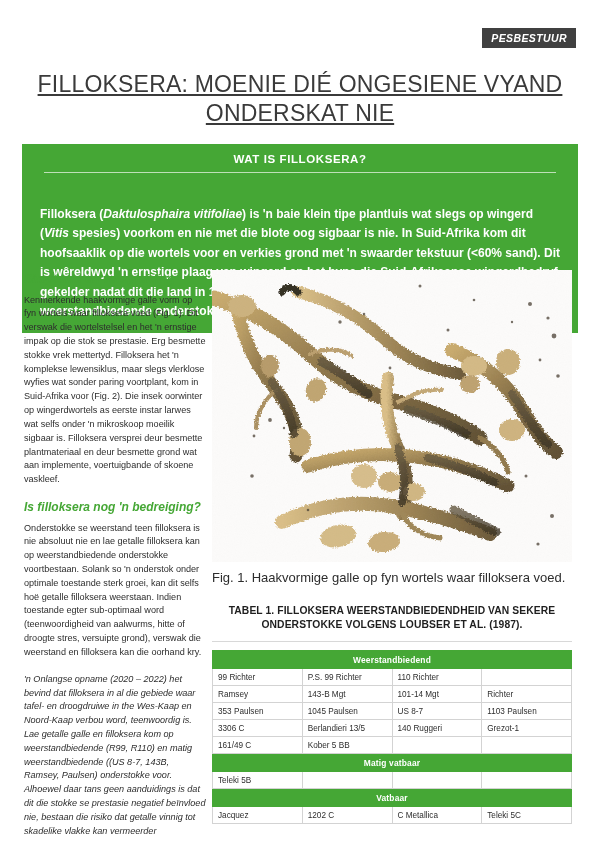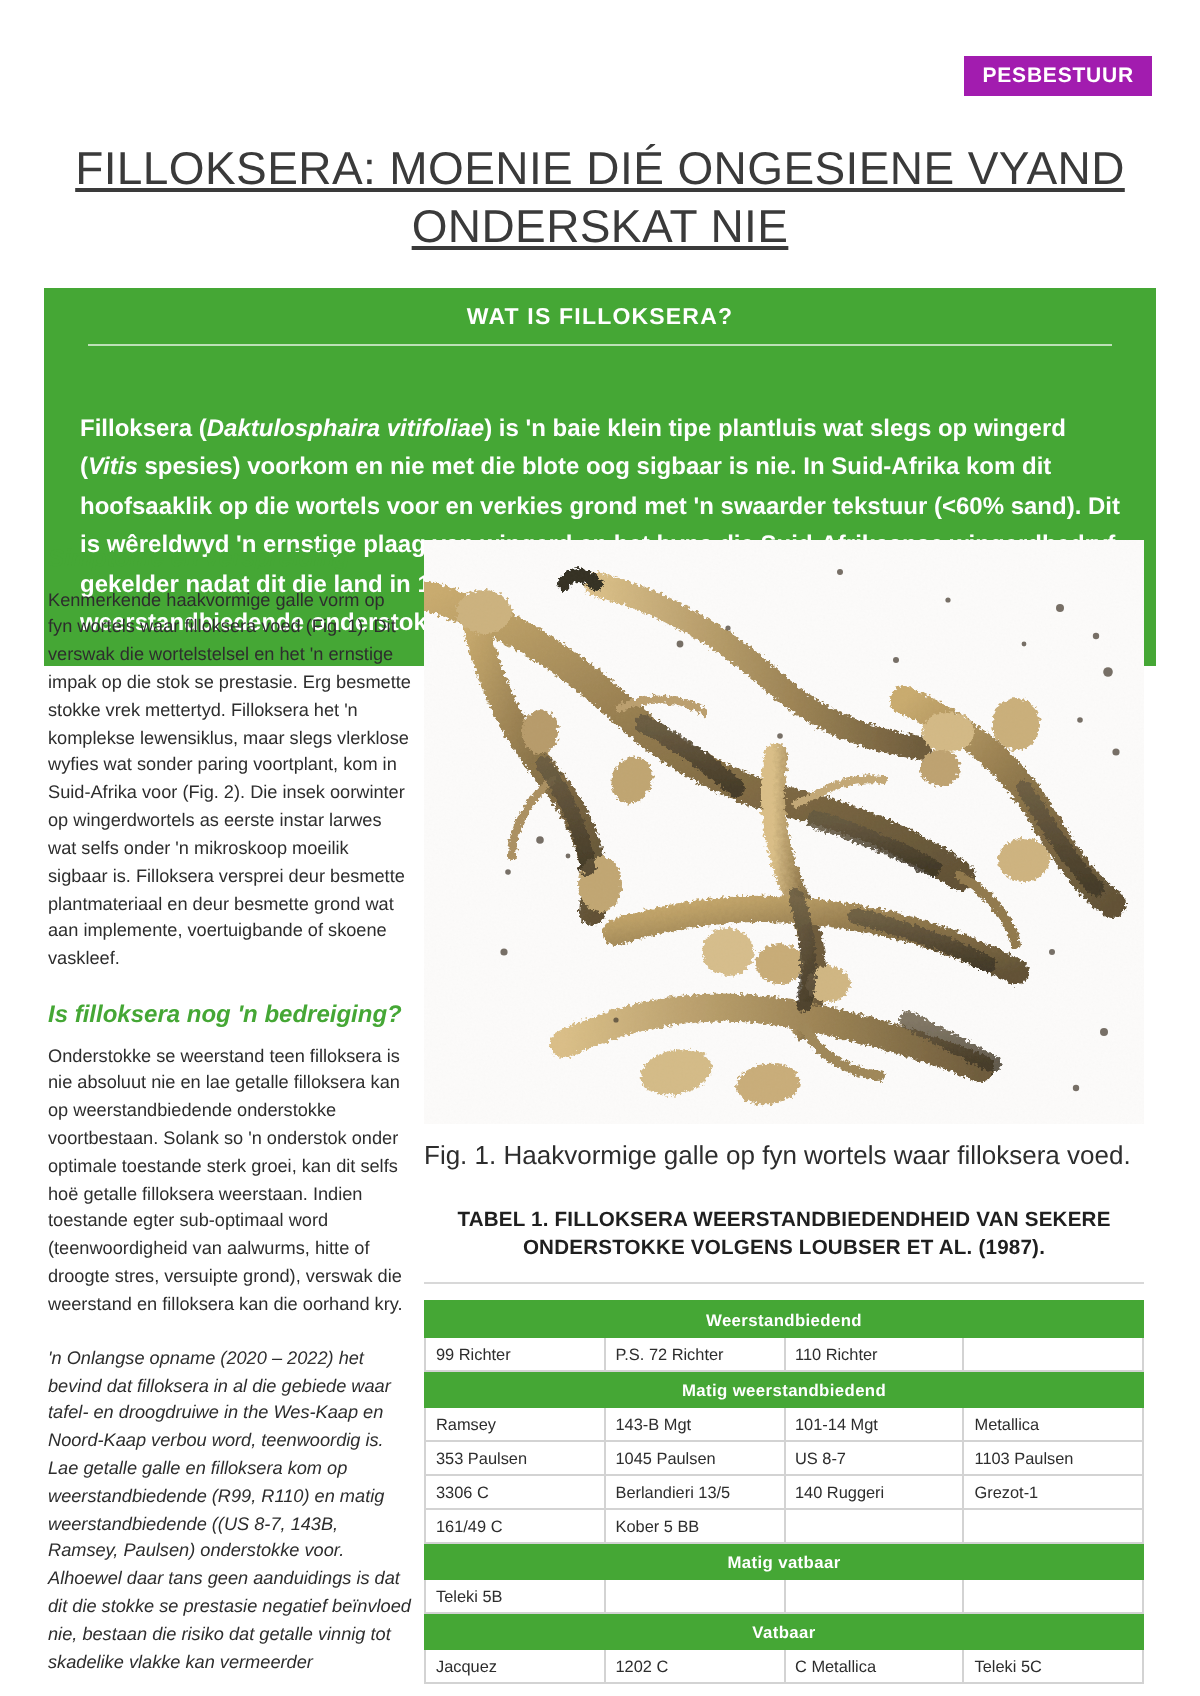--- a/index.html
+++ b/index.html
@@ -20,27 +20,28 @@
   }
 
   
   .tag-row {
     position: absolute;
     top: 28px;
     right: 24px;
   }
   .category-tag {
     display: inline-block;
-    background: #a21caf;
+    background: #404040;
     color: #ffffff;
     font-size: 10.5px;
     font-weight: bold;
     letter-spacing: 0.4px;
     padding: 5px 9px 4px 9px;
     line-height: 1;
+    font-style: italic;
   }
 
   .doc-title {
     position: absolute;
     top: 70px;
     left: 36px;
     right: 36px;
     text-align: center;
     font-size: 23px;
     font-weight: 300;
@@ -302,33 +303,30 @@
 
   <div class="table-block">
     <div class="table-title">TABEL 1. FILLOKSERA WEERSTANDBIEDENDHEID VAN SEKERE ONDERSTOKKE VOLGENS LOUBSER ET AL. (1987).</div>
     <table class="rootstock">
       <tbody>
         <tr class="group-row">
           <td colspan="4">Weerstandbiedend</td>
         </tr>
         <tr>
           <td>99 Richter</td>
-          <td>P.S. 72 Richter</td>
+          <td>P.S. 99 Richter</td>
           <td>110 Richter</td>
           <td></td>
         </tr>
 
-        <tr class="group-row">
-          <td colspan="4">Matig weerstandbiedend</td>
-        </tr>
         <tr>
           <td>Ramsey</td>
           <td>143-B Mgt</td>
           <td>101-14 Mgt</td>
-          <td>Metallica</td>
+          <td>Richter</td>
         </tr>
         <tr>
           <td>353 Paulsen</td>
           <td>1045 Paulsen</td>
           <td>US 8-7</td>
           <td>1103 Paulsen</td>
         </tr>
         <tr>
           <td>3306 C</td>
           <td>Berlandieri 13/5</td>

